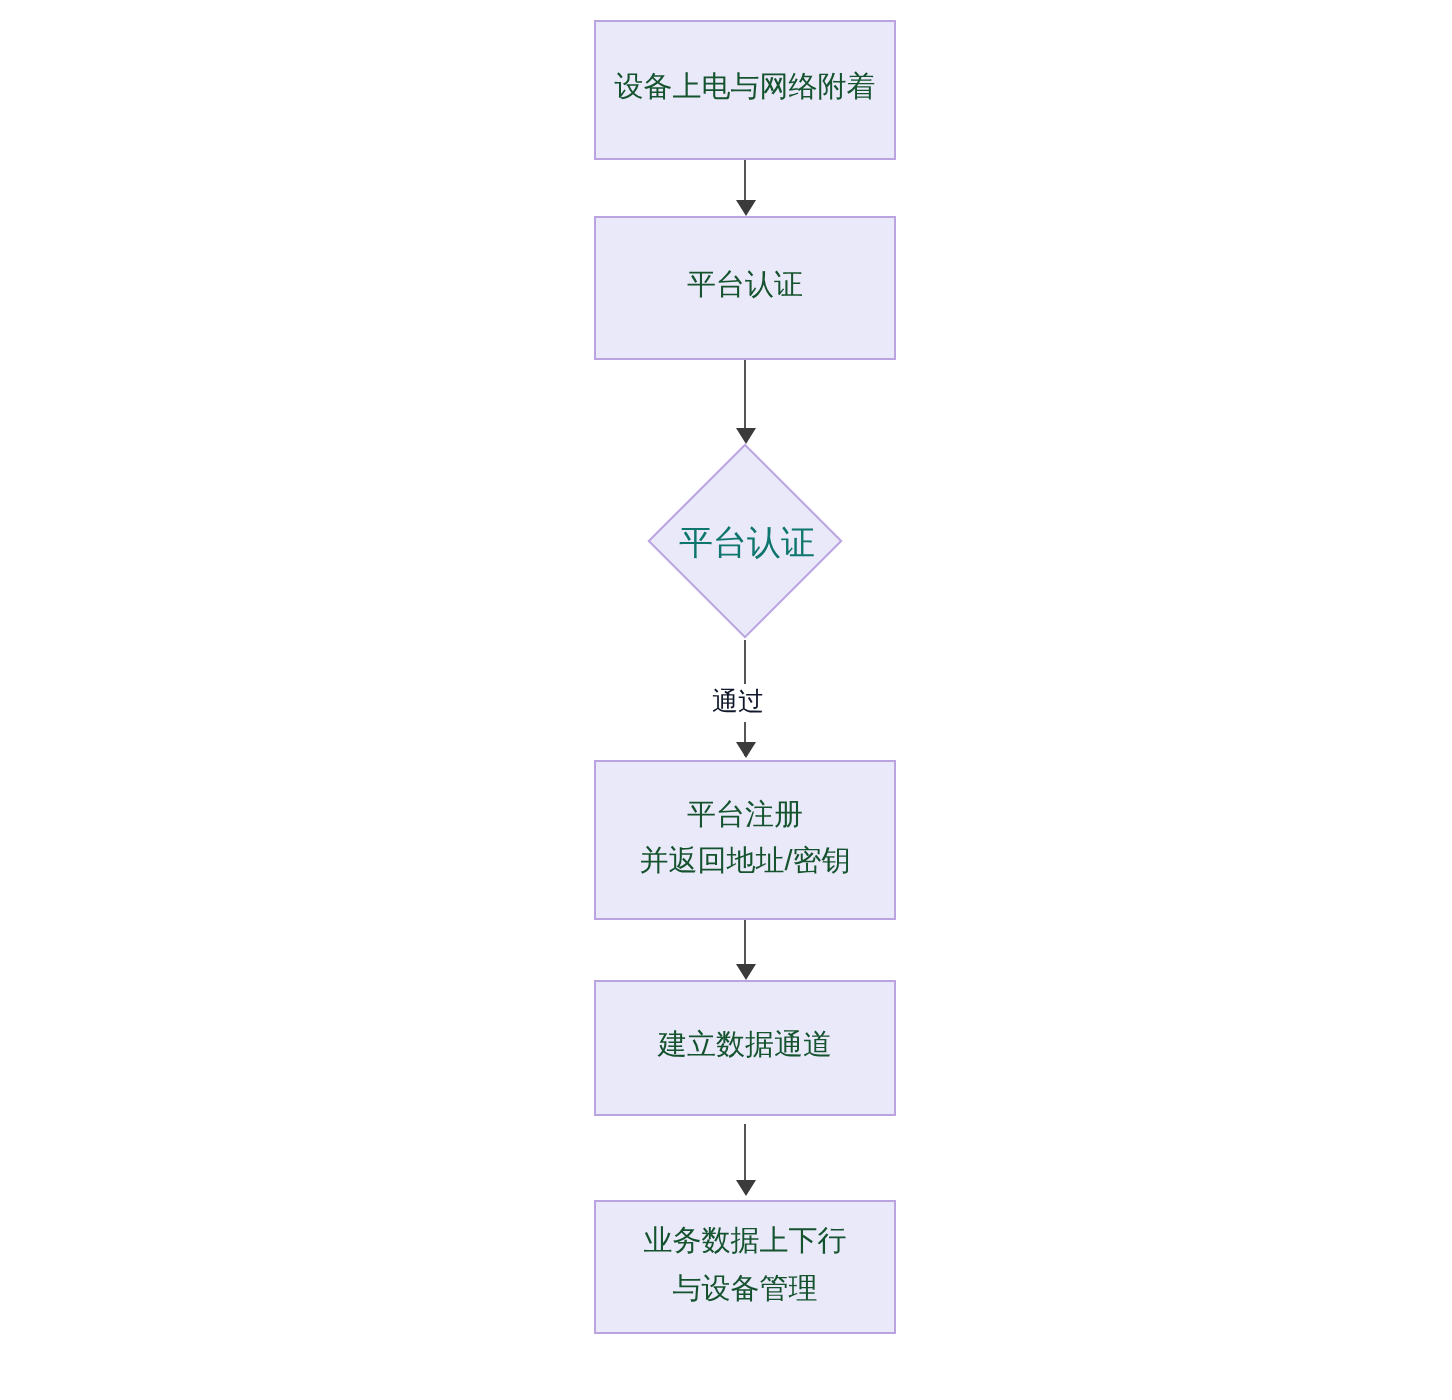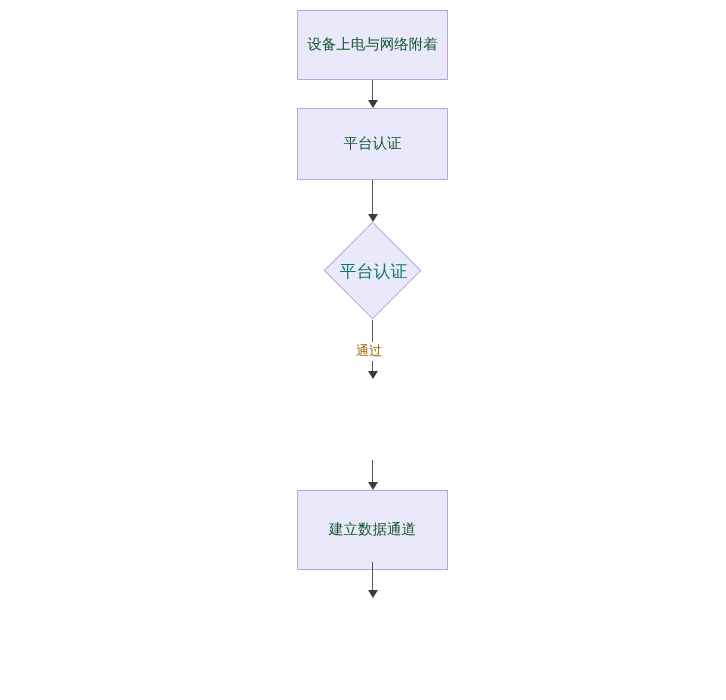--- a/index.html
+++ b/index.html
@@ -67,21 +67,21 @@
     position: absolute;
     width: 0;
     height: 0;
     border-left: 5px solid transparent;
     border-right: 5px solid transparent;
     border-top: 8px solid #3b3b3b;
   }
   .edge-label {
     position: absolute;
     background: #ffffff;
-    color: #a16207;
+    color: #0f172a;
     font-size: 13px;
     line-height: 1.3;
     padding: 1px 3px;
     white-space: nowrap;
     text-align: center;
   }
 </style>
 </head>
 <body>
 
@@ -101,25 +101,33 @@
   <div class="conn" style="left:372px; top:180px; height:35px;"></div>
   <div class="arrowhead" style="left:368px; top:214px;"></div>
 
   <div class="decision" style="left:338px; top:236px; width:69px; height:69px;"></div>
   <div class="decision-label" style="left:325px; top:255px; width:97px; height:32px;">平台认证</div>
 
   <div class="conn" style="left:372px; top:320px; height:58px;"></div>
   <div class="edge-label" style="left:353px; top:342px;">通过</div>
   <div class="arrowhead" style="left:368px; top:371px;"></div>
 
+  <div class="node" style="left:297px; top:380px; width:151px; height:80px;">
+    <span>平台注册</span>
+    <span class="line2">并返回地址/密钥</span>
+  </div>
 
   <div class="conn" style="left:372px; top:460px; height:23px;"></div>
   <div class="arrowhead" style="left:368px; top:482px;"></div>
 
-  <div class="node" style="left:297px; top:490px; width:151px; height:80px;">
+  <div class="node" style="left:297px; top:490px; width:151px; height:68px;">
     <span>建立数据通道</span>
   </div>
 
   <div class="conn" style="left:372px; top:562px; height:29px;"></div>
   <div class="arrowhead" style="left:368px; top:590px;"></div>
 
+  <div class="node" style="left:297px; top:600px; width:151px; height:67px;">
+    <span>业务数据上下行</span>
+    <span class="line2">与设备管理</span>
+  </div>
 
 </div>
 
 </body></html>

